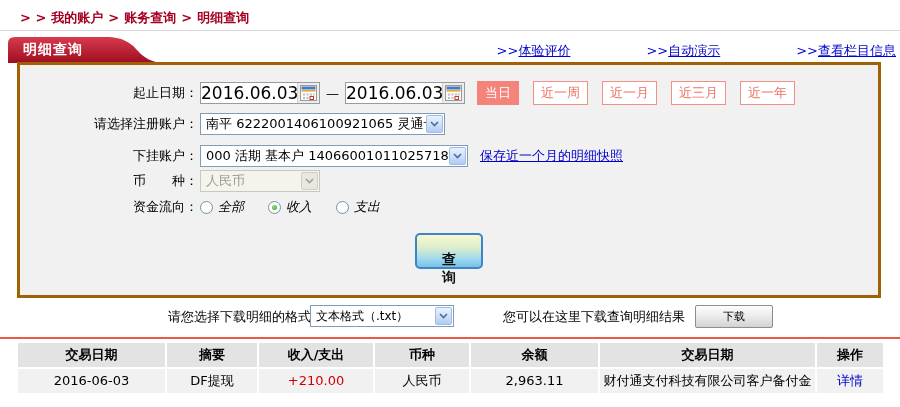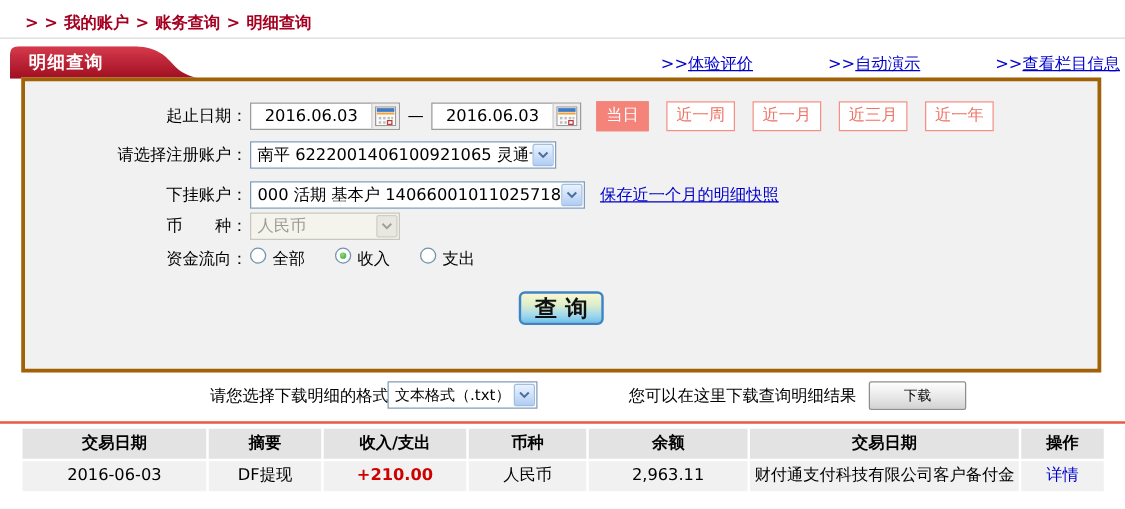--- a/index.html
+++ b/index.html
@@ -12,70 +12,70 @@
 
   
   .breadcrumb { position:absolute; top:9px; left:20px; color:#a50021; font-weight:bold; }
   .breadcrumb span { margin-right:5px; }
   .bc-item { cursor:pointer; }
   .top-divider { position:absolute; top:30px; left:0; width:900px; height:1px; background:#d9d9d9; }
 
   
   .tab-wrap { position:absolute; top:37px; left:8px; width:152px; height:26px; cursor:pointer; }
   .tab-label { position:absolute; top:4px; left:15px; color:#fff; font-weight:bold; font-size:14px; letter-spacing:1px; }
-  .hlinks { position:absolute; top:42px; right:4px; display:flex; gap:60px; }
+  .hlinks { position:absolute; top:42px; right:4px; display:flex; gap:76px; }
   .hlink { color:#0000cc; cursor:pointer; white-space:nowrap; }
   .hlink .lbl { text-decoration:underline; }
 
   
   .form-box {
     position:absolute; top:62px; left:17px; width:864px; height:236px;
     background:#f1f1f1; border:3px solid #a16207; padding-top:16px;
   }
   .frow { display:flex; align-items:center; }
   .flabel { width:178px; flex:none; text-align:right; }
   .ctrl { margin-left:2px; display:flex; align-items:center; }
 
   .date-field { display:flex; align-items:stretch; width:120px; height:22px; border:1px solid #9b9b9b; background:#fff; }
   .date-input { border:0; outline:0; flex:1; min-width:0; text-align:center; background:transparent;
-                font-family:"DejaVu Sans",sans-serif; font-size:13px; padding:0; }
+                font-family:"DejaVu Sans",sans-serif; font-size:17px; padding:0; }
   .cal-btn { width:22px; flex:none; background:#ededed; border-left:1px solid #cfcfcf;
              display:flex; align-items:center; justify-content:center; cursor:pointer; }
   .dash { margin:0 6px; }
 
   .qbtn { height:24px; line-height:22px; padding:0 7px; cursor:pointer; white-space:nowrap; }
   .qbtn.active  { background:#f4837a; border:1px solid #f4837a; color:#fff; margin-left:12px; }
   .qbtn.outline { background:#ffffff; border:1px solid #f29086; color:#ee7264; margin-left:14px; }
 
   .xp-select { display:inline-flex; align-items:center; height:22px; border:1px solid #7f9db9; background:#fff; cursor:pointer; }
   .xp-select .txt { flex:1; padding-left:5px; white-space:nowrap; overflow:hidden; }
   .arrow-box { width:17px; height:18px; margin-right:1px; flex:none; border:1px solid #a3bde2; border-radius:2px;
                background:linear-gradient(180deg,#e9f2fe 0%,#cfe0fa 50%,#b0ccf4 100%);
                display:flex; align-items:center; justify-content:center; }
   .xp-select.disabled { background:#f5f4ec; border-color:#c9c8bd; color:#9b9b93; cursor:default; }
   .xp-select.disabled .arrow-box { background:#e9e8e0; border-color:#cfcec4; }
   .xp-select.disabled svg path { stroke:#a0a098; }
 
   .snap-link { color:#0000cc; text-decoration:underline; margin-left:12px; cursor:pointer; }
 
-  .radio-item { display:flex; align-items:flex-start; margin-right:24px; cursor:pointer; }
+  .radio-item { display:flex; align-items:center; margin-right:24px; cursor:pointer;font-style:italic; }
   .radio { width:13px; height:13px; border-radius:50%; border:1px solid #7095a9; margin-right:5px; position:relative;
            background:radial-gradient(circle at 35% 30%, #ffffff 60%, #dce6ec); }
   .radio.checked::after { content:""; position:absolute; top:3px; left:3px; right:3px; bottom:3px; border-radius:50%;
            background:radial-gradient(circle at 40% 35%, #8ee07e, #2f9e2a); }
 
   .query-row { display:flex; justify-content:center; margin-top:17px; }
   .query-btn { width:68px; height:27px; border:2px solid #3f85c6; border-radius:5px; cursor:pointer;
            background:linear-gradient(180deg,#f8f8d0 0%,#dcedcc 40%,#9fd8ee 75%,#74c2e6 100%);
-           font-family:"DejaVu Sans",sans-serif; font-size:18px; font-weight:bold; color:#111; padding:0; }
+           font-family:"DejaVu Sans",sans-serif; font-size:14px; font-weight:bold; color:#111; padding:16px; }
 
   
   .download-row { position:absolute; top:302px; left:0; width:900px; height:28px; }
   .dl-label { position:absolute; left:168px; top:6px; }
-  .dl-select { position:absolute; left:310px; top:3px; width:120px; }
+  .dl-select { position:absolute; left:310px; top:3px; width:144px; }
   .dl-hint { position:absolute; left:503px; top:6px; }
   .dl-btn { position:absolute; left:695px; top:3px; width:78px; height:23px; cursor:pointer;
             border:1px solid #8e8e8e; border-radius:2px;
             background:linear-gradient(180deg,#fefefe,#e6e6e6 60%,#d2d2d2);
             font-family:"DejaVu Sans",sans-serif; font-size:11px; padding:0; }
 
   .red-divider { position:absolute; top:337px; left:0; width:900px; height:2px; background:#e85948; }
 
   
   .tbl { position:absolute; top:343px; left:18px; width:865px; }
@@ -84,21 +84,21 @@
   .th, .td { height:24px; line-height:24px; text-align:center; margin-right:2px; overflow:hidden; white-space:nowrap; }
   .th { background:#e3e3e3; font-weight:bold; }
   .td { background:#f1f1f1; }
   .c0 { width:147px; flex:none; }
   .c1 { width:90px;  flex:none; }
   .c2 { width:114px; flex:none; }
   .c3 { width:94px;  flex:none; }
   .c4 { width:127px; flex:none; }
   .c5 { width:215px; flex:none; }
   .c6 { flex:1; margin-right:0; }
-  .amount { color:#d10000;font-weight:bold; }
+  .amount { color:#d10000; }
   .detail-link { color:#0000cc; cursor:pointer; }
 </style>
 </head>
 <body>
 
 <div class="breadcrumb">
   <span>&gt; &gt;</span><span class="bc-item">我的账户</span><span>&gt;</span><span class="bc-item">账务查询</span><span>&gt;</span><span>明细查询</span>
 </div>
 <div class="top-divider"></div>
 

